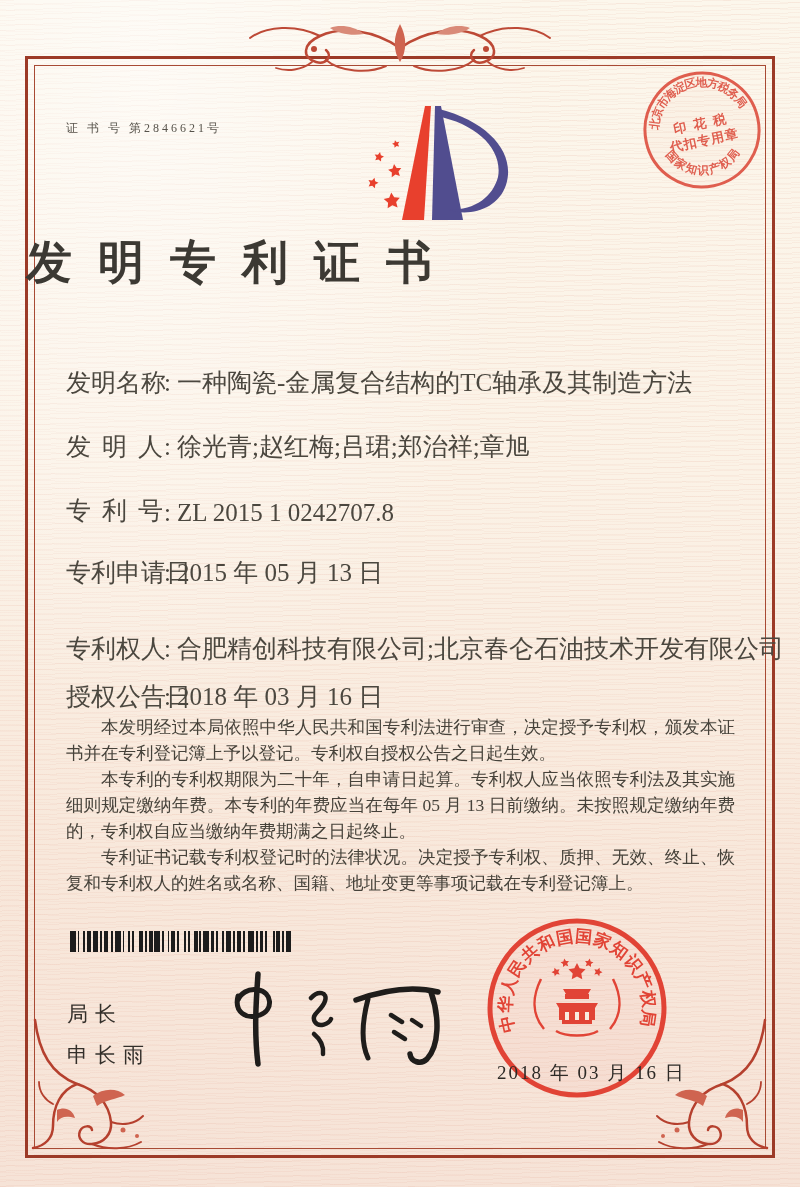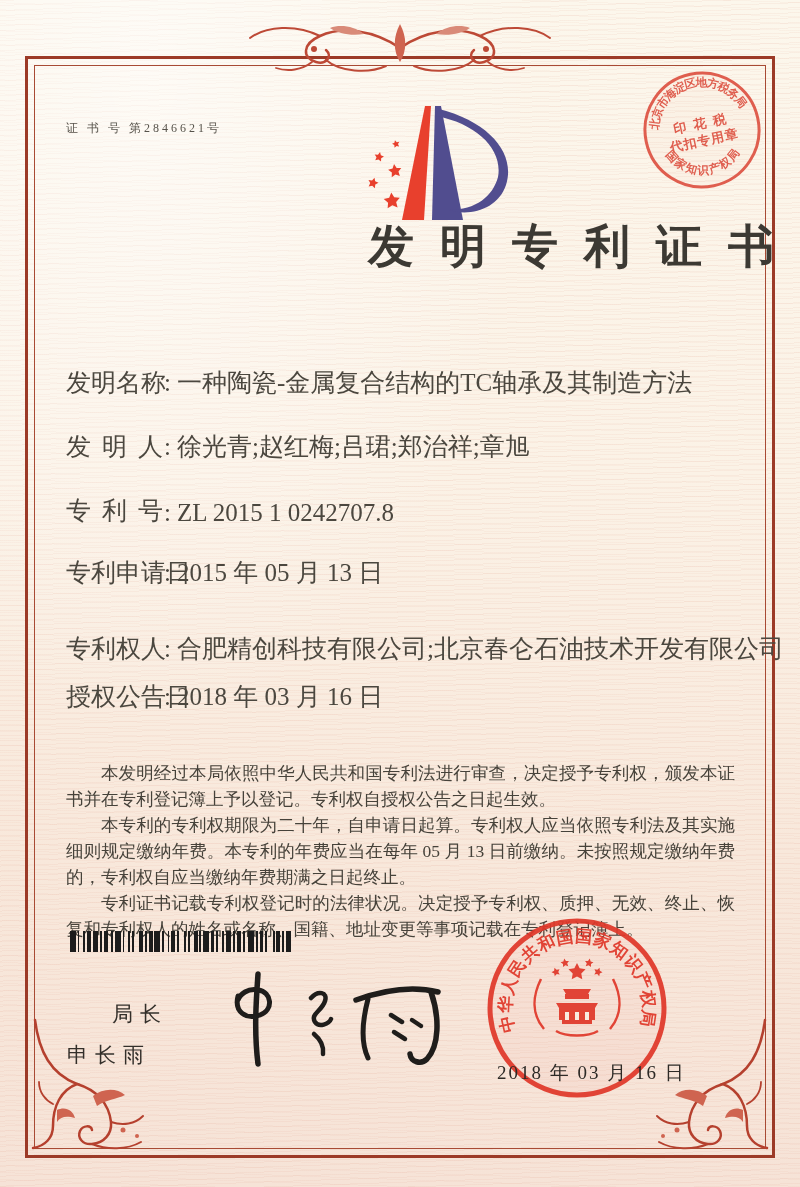--- a/index.html
+++ b/index.html
@@ -16,30 +16,30 @@
       repeating-linear-gradient(2deg, rgba(224,152,132,0.07) 0px, rgba(224,152,132,0.07) 1px, rgba(0,0,0,0) 1px, rgba(0,0,0,0) 7px);
   }
   .frame-outer{position:absolute;left:25px;top:56px;width:744px;height:1096px;border:3px solid #9c3a27;z-index:2;}
   .frame-inner{position:absolute;left:6px;top:6px;right:6px;bottom:6px;border:1px solid #a84a34;}
   .ornament{position:absolute;z-index:3;}
   .content{position:absolute;inset:0;z-index:4;}
 
   .cert-no{position:absolute;left:66px;top:120px;font-size:12px;letter-spacing:3px;color:#56524a;}
   .logo{position:absolute;left:332px;top:92px;width:190px;height:140px;}
   .tax-stamp{position:absolute;left:636px;top:64px;width:132px;height:132px;transform:rotate(-12deg);opacity:.92;}
-  .title{position:absolute;left:0;top:216px;width:100%;text-align:right;font-size:46px;font-weight:700;
+  .title{position:absolute;left:0;top:232px;width:100%;text-align:left;font-size:46px;font-weight:700;
          letter-spacing:26px;text-indent:26px;color:#3c3933;}
   .field-row{position:absolute;left:66px;width:670px;font-size:25px;color:#4b473f;white-space:nowrap;}
   .f-label{display:inline-block;width:97px;text-align:justify;text-align-last:justify;vertical-align:bottom;}
   .f-colon{margin:0 6px 0 1px;}
   .paras{position:absolute;left:66px;top:714px;width:669px;font-size:17.5px;line-height:26px;
-         text-align:justify;color:#46423a;margin-top:46px;}
+         text-align:justify;color:#46423a;}
   .paras p{margin:0;text-indent:2em;}
   .barcode{position:absolute;left:70px;top:931px;width:222px;height:21px;display:flex;align-items:stretch;}
-  .dir-title{position:absolute;left:67px;top:1000px;font-size:21px;letter-spacing:7px;color:#332f2a;margin-left:45px;}
+  .dir-title{position:absolute;left:67px;top:1000px;font-size:21px;letter-spacing:7px;color:#332f2a;}
   .dir-name{position:absolute;left:67px;top:1041px;font-size:21px;letter-spacing:7px;color:#332f2a;}
   .signature{position:absolute;left:198px;top:968px;width:250px;height:105px;z-index:6;}
   .seal{position:absolute;left:486px;top:917px;width:182px;height:182px;z-index:5;opacity:.93;}
   .seal-date{position:absolute;left:497px;top:1060px;font-size:19px;letter-spacing:2px;color:#2d2a26;z-index:6;}
   svg text{font-family:"Liberation Serif","DejaVu Serif",serif;}
 </style>
 </head>
 <body>
 
 <div class="page">

